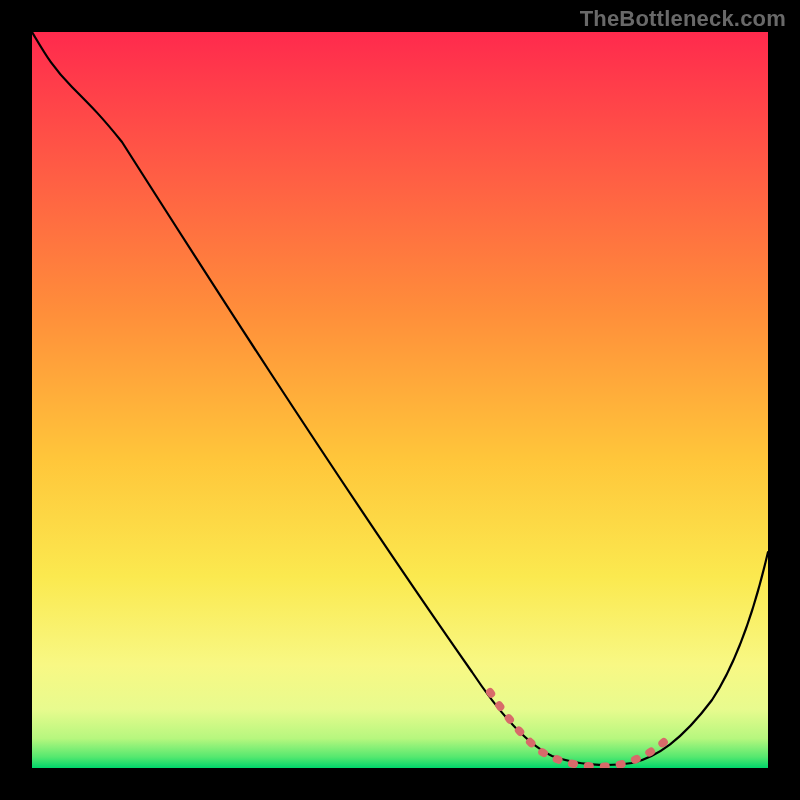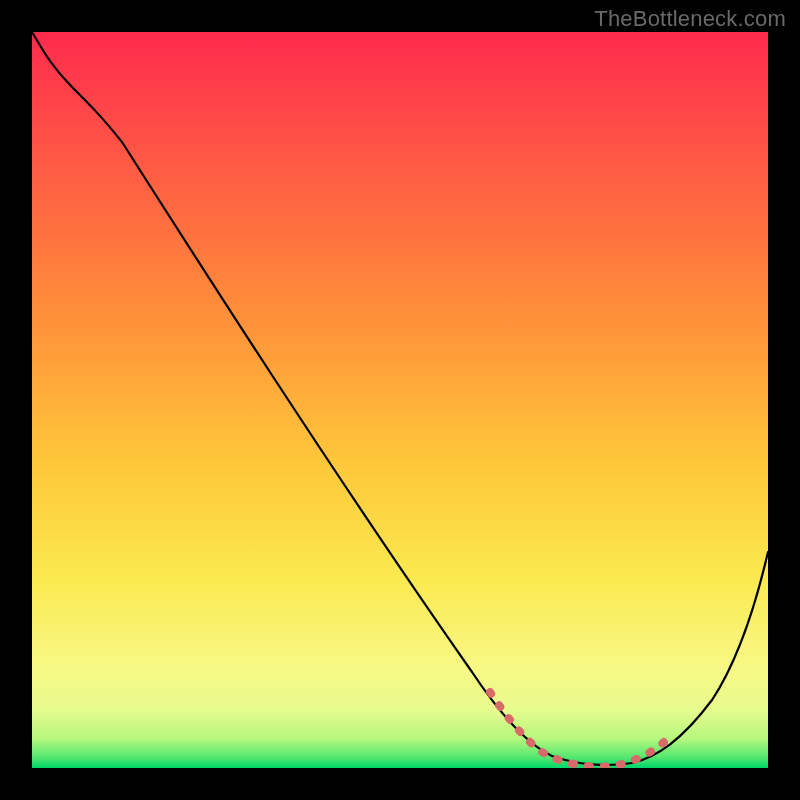--- a/index.html
+++ b/index.html
@@ -9,21 +9,21 @@
     width: 800px;
     height: 800px;
     background: #000;
   }
   .watermark {
     position: absolute;
     top: 6px;
     right: 14px;
     font-family: Arial, Helvetica, sans-serif;
     font-size: 22px;
-    font-weight: 400;
+    font-weight: 700;
     color: #696969;
     letter-spacing: 0.2px;
     z-index: 10;
   }
   .plot {
     position: absolute;
     left: 32px;
     top: 32px;
     width: 736px;
     height: 736px;

